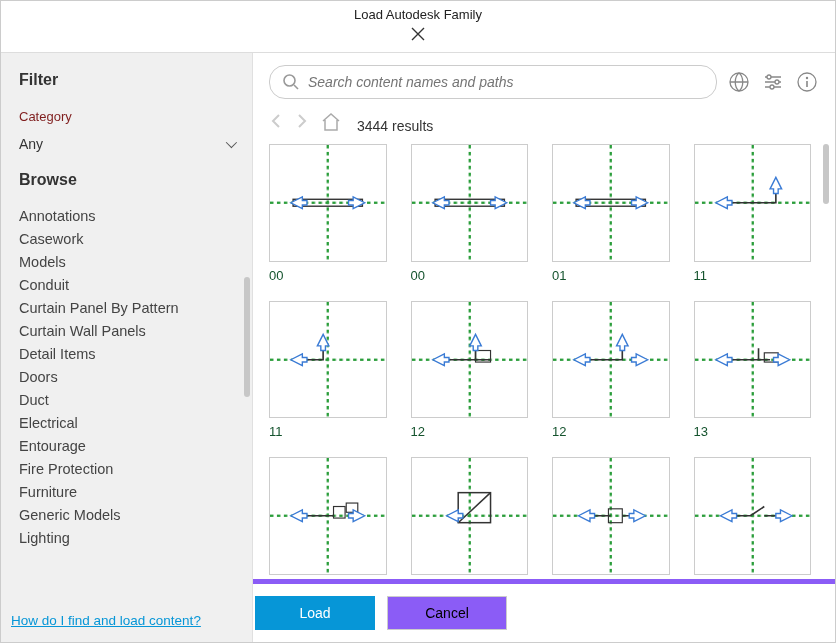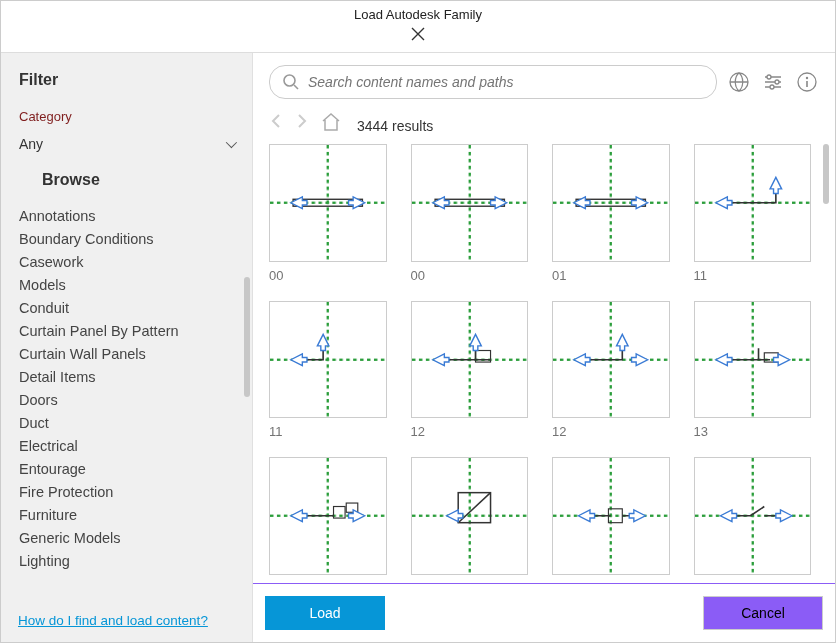--- a/index.html
+++ b/index.html
@@ -9,39 +9,39 @@
   .close-btn { width: 24px; height: 24px; display: flex; align-items: center; justify-content: center; cursor: pointer; }
   .main { display: flex; flex: 1; min-height: 0; }
   .sidebar { width: 252px; background: #f0f0f0; display: flex; flex-direction: column; border-right: 1px solid #e0e0e0; padding: 12px 0 0 0; position: relative; }
   .sidebar-inner { flex: 1; overflow: hidden; position: relative; }
   .section-h { font-size: 16px; font-weight: 600; color: #333; padding: 6px 18px; }
   .cat-label { font-size: 13px; color: #7f1d1d; padding: 14px 18px 4px; }
   .cat-select { margin: 4px 18px 2px; background: #f0f0f0; border: none; border-bottom: 1px solid transparent; padding: 4px 0; display: flex; justify-content: space-between; align-items: center; cursor: pointer; font-size: 14px; color: #333; }
   .browse-list { padding: 0 18px 0 18px; overflow-y: auto; max-height: 370px; }
   .browse-item { font-size: 14.5px; color: #444; line-height: 1.45; cursor: pointer; padding: 1px 0; }
   .sidebar-scroll-thumb { position: absolute; right: 2px; top: 212px; width: 6px; height: 120px; background: #c7c7c7; border-radius: 3px; }
-  .help-link { padding: 14px 17px; }
+  .help-link { padding: 14px 10px; }
   .help-link a { color: #0696d7; text-decoration: underline; font-size: 13.5px; cursor: pointer; }
   .content { flex: 1; display: flex; flex-direction: column; min-height: 0; }
   .toolbar { display: flex; align-items: center; padding: 12px 16px 6px 16px; gap: 10px; }
   .search-wrap { flex: 1; border: 1px solid #ccc; border-radius: 16px; height: 34px; display: flex; align-items: center; padding: 0 12px; gap: 8px; }
   .search-wrap input { border: none; outline: none; flex: 1; font-size: 14px; font-style: italic; color: #555; background: transparent; }
   .icon-btn { width: 24px; height: 24px; color: #888; cursor: pointer; display: flex; align-items: center; justify-content: center; }
   .navbar { display: flex; align-items: flex-end; gap: 12px; padding: 8px 16px 10px; color: #444; }
   .nav-arrow { color: #ccc; font-size: 18px; cursor: pointer; }
   .home-icon { color: #aaa; cursor: pointer; }
   .results-count { font-size: 14px; color: #333; margin-left: 4px; }
   .grid-wrap { flex: 1; overflow-y: auto; position: relative; padding: 0 24px 0 16px; }
   .grid { display: grid; grid-template-columns: repeat(4, 1fr); gap: 18px 24px; }
   .cell { display: flex; flex-direction: column; gap: 6px; }
   .thumb { width: 100%; aspect-ratio: 1/1; border: 1px solid #ccc; background: #fff; position: relative; cursor: pointer; overflow: hidden; }
   .thumb svg { width: 100%; height: 100%; display: block; }
-  .cell-label { font-size: 13px; color: #737373; }
+  .cell-label { font-size: 13px; color: #14532d; }
   .grid-scroll-thumb { position: absolute; right: 6px; top: 0; width: 6px; height: 60px; background: #c7c7c7; border-radius: 3px; }
-  .footer { display: flex; justify-content: space-between; gap: 12px; padding: 12px 12px; border-top: 1px solid #8b5cf6; }
+  .footer { display: flex; justify-content: flex-start; gap: 12px; padding: 12px 2px; border-top: 5px solid #8b5cf6; }
   .btn { min-width: 120px; height: 34px; border: 1px solid #ccc; background: #8b5cf6; font-size: 14px; cursor: pointer; display: flex; align-items: center; justify-content: center; }
   .btn.primary { background: #0696d7; color: #fff; border-color: #0696d7; }
   .chev-down { display: inline-block; width: 8px; height: 8px; border-right: 1.5px solid #555; border-bottom: 1.5px solid #555; transform: rotate(45deg) translateY(-2px); }
 </style>
 </head>
 <body>
 
 <div class="titlebar">
   <span class="title">Load Autodesk Family</span>
   <div class="close-btn">
@@ -54,24 +54,23 @@
 <div class="main">
 
   <div class="sidebar">
     <div class="sidebar-inner">
       <div class="section-h">Filter</div>
       <div class="cat-label">Category</div>
       <div class="cat-select">
         <span>Any</span>
         <span class="chev-down"></span>
       </div>
-      <div class="section-h" style="margin-top:8px;margin-left:23px;">Browse</div>
+      <div class="section-h" style="margin-top:8px;">Browse</div>
       <div class="browse-list" style="margin-top:10px;">
           <div class="browse-item">Annotations</div>
-          <div class="browse-item">Boundary Conditions</div>
           <div class="browse-item">Casework</div>
           <div class="browse-item">Models</div>
           <div class="browse-item">Conduit</div>
           <div class="browse-item">Curtain Panel By Pattern</div>
           <div class="browse-item">Curtain Wall Panels</div>
           <div class="browse-item">Detail Items</div>
           <div class="browse-item">Doors</div>
           <div class="browse-item">Duct</div>
           <div class="browse-item">Electrical</div>
           <div class="browse-item">Entourage</div>

